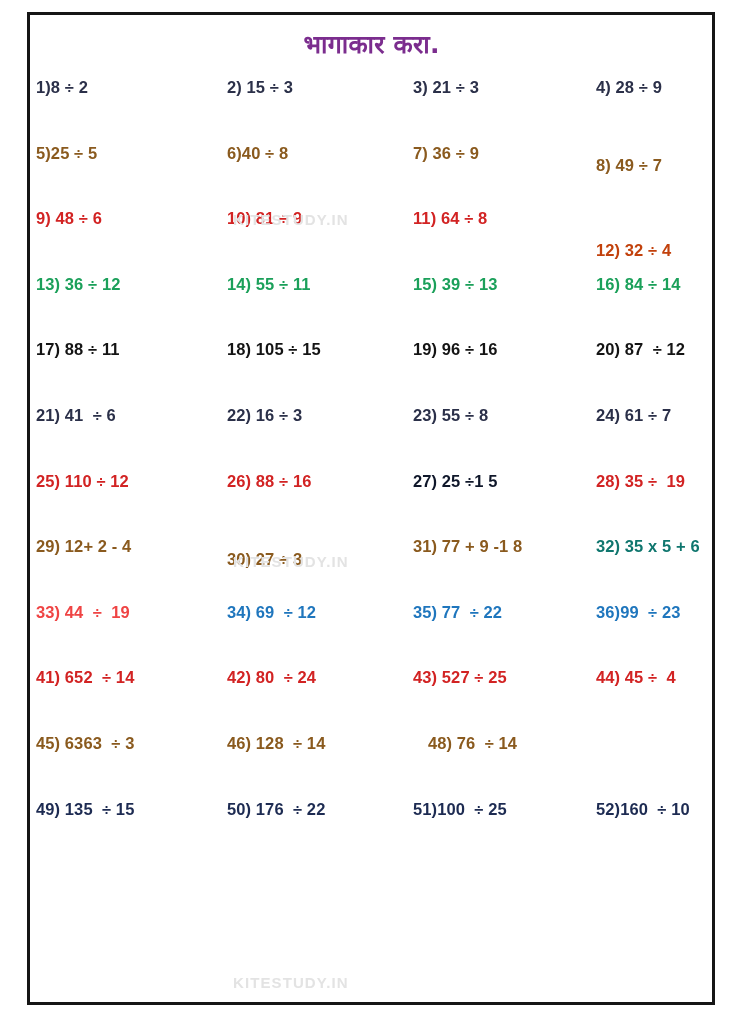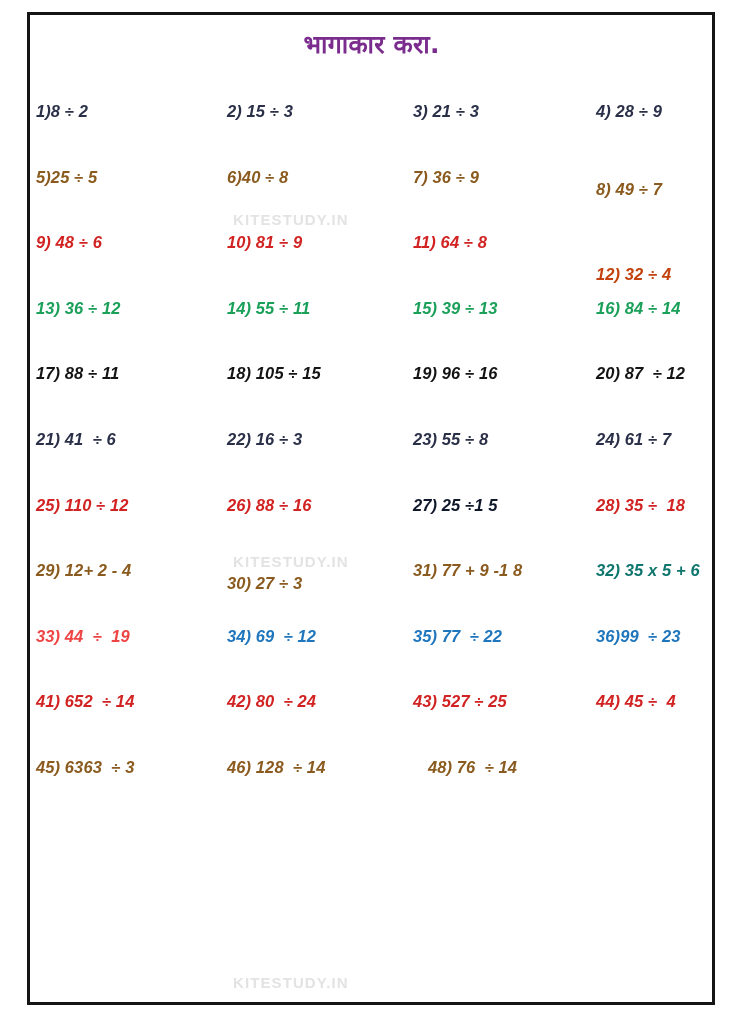--- a/index.html
+++ b/index.html
@@ -49,23 +49,22 @@
     font-weight: bold;
     color: #7b2d8e;
     letter-spacing: 0.2px;
     font-family: "DejaVu Sans", "Liberation Sans", sans-serif;
   }
 
   
   #problem-grid {
     position: absolute;
     left: 36px;
-    top: 102px;
+    top: 78px;
     width: 672px;
-    font-style: italic;
   }
   .problem-row {
     display: flex;
     width: 100%;
     height: 65.6px;
     align-items: flex-start;
   }
   .problem-cell {
     width: 25%;
     box-sizing: border-box;
@@ -137,21 +136,21 @@
       <div class="problem-row">
         <div class="problem-cell c0" style="color: rgb(43, 48, 73);">21) 41  ÷ 6</div>
         <div class="problem-cell c1" style="color: rgb(43, 48, 73);">22) 16 ÷ 3</div>
         <div class="problem-cell c2" style="color: rgb(43, 48, 73);">23) 55 ÷ 8</div>
         <div class="problem-cell c3" style="color: rgb(43, 48, 73);">24) 61 ÷ 7</div>
       </div>
       <div class="problem-row">
         <div class="problem-cell c0" style="color: rgb(210, 35, 35);">25) 110 ÷ 12</div>
         <div class="problem-cell c1" style="color: rgb(210, 35, 35);">26) 88 ÷ 16</div>
         <div class="problem-cell c2" style="color: #0f172a;">27) 25 ÷1 5</div>
-        <div class="problem-cell c3" style="color: rgb(210, 35, 35);">28) 35 ÷  18</div>
+        <div class="problem-cell c3" style="color: rgb(210, 35, 35);">28) 35 ÷  19</div>
       </div>
       <div class="problem-row">
         <div class="problem-cell c0" style="color: rgb(138, 90, 30);">29) 12+ 2 - 4</div>
         <div class="problem-cell c1" style="color: rgb(138, 90, 30); margin-top: 13px;">30) 27 ÷ 3</div>
         <div class="problem-cell c2" style="color: rgb(138, 90, 30);">31) 77 + 9 -1 8</div>
         <div class="problem-cell c3" style="color: #0f766e;">32) 35 x 5 + 6</div>
       </div>
       <div class="problem-row">
         <div class="problem-cell c0" style="color: #ef4444;">33) 44  ÷  19</div>
         <div class="problem-cell c1" style="color: rgb(31, 118, 189);">34) 69  ÷ 12</div>
@@ -162,19 +161,25 @@
         <div class="problem-cell c0" style="color: rgb(210, 35, 35);">41) 652  ÷ 14</div>
         <div class="problem-cell c1" style="color: rgb(210, 35, 35);">42) 80  ÷ 24</div>
         <div class="problem-cell c2" style="color: rgb(210, 35, 35);">43) 527 ÷ 25</div>
         <div class="problem-cell c3" style="color: rgb(210, 35, 35);">44) 45 ÷  4</div>
       </div>
       <div class="problem-row">
         <div class="problem-cell c0" style="color: rgb(138, 90, 30);">45) 6363  ÷ 3</div>
         <div class="problem-cell c1" style="color: rgb(138, 90, 30);">46) 128  ÷ 14</div>
         <div class="problem-cell c3" style="color: rgb(138, 90, 30);">48) 76  ÷ 14</div>
       </div>
+      <div class="problem-row">
+        <div class="problem-cell c0" style="color: rgb(29, 43, 82);">49) 135  ÷ 15</div>
+        <div class="problem-cell c1" style="color: rgb(29, 43, 82);">50) 176  ÷ 22</div>
+        <div class="problem-cell c2" style="color: rgb(29, 43, 82);">51)100  ÷ 25</div>
+        <div class="problem-cell c3" style="color: rgb(29, 43, 82);">52)160  ÷ 10</div>
+      </div>
     </div>
 
   <div class="watermark" id="watermark-top">KITESTUDY.IN</div>
   <div class="watermark" id="watermark-mid">KITESTUDY.IN</div>
   <div class="watermark" id="watermark-bot">KITESTUDY.IN</div>
 
 </div>
 
 </body></html>

